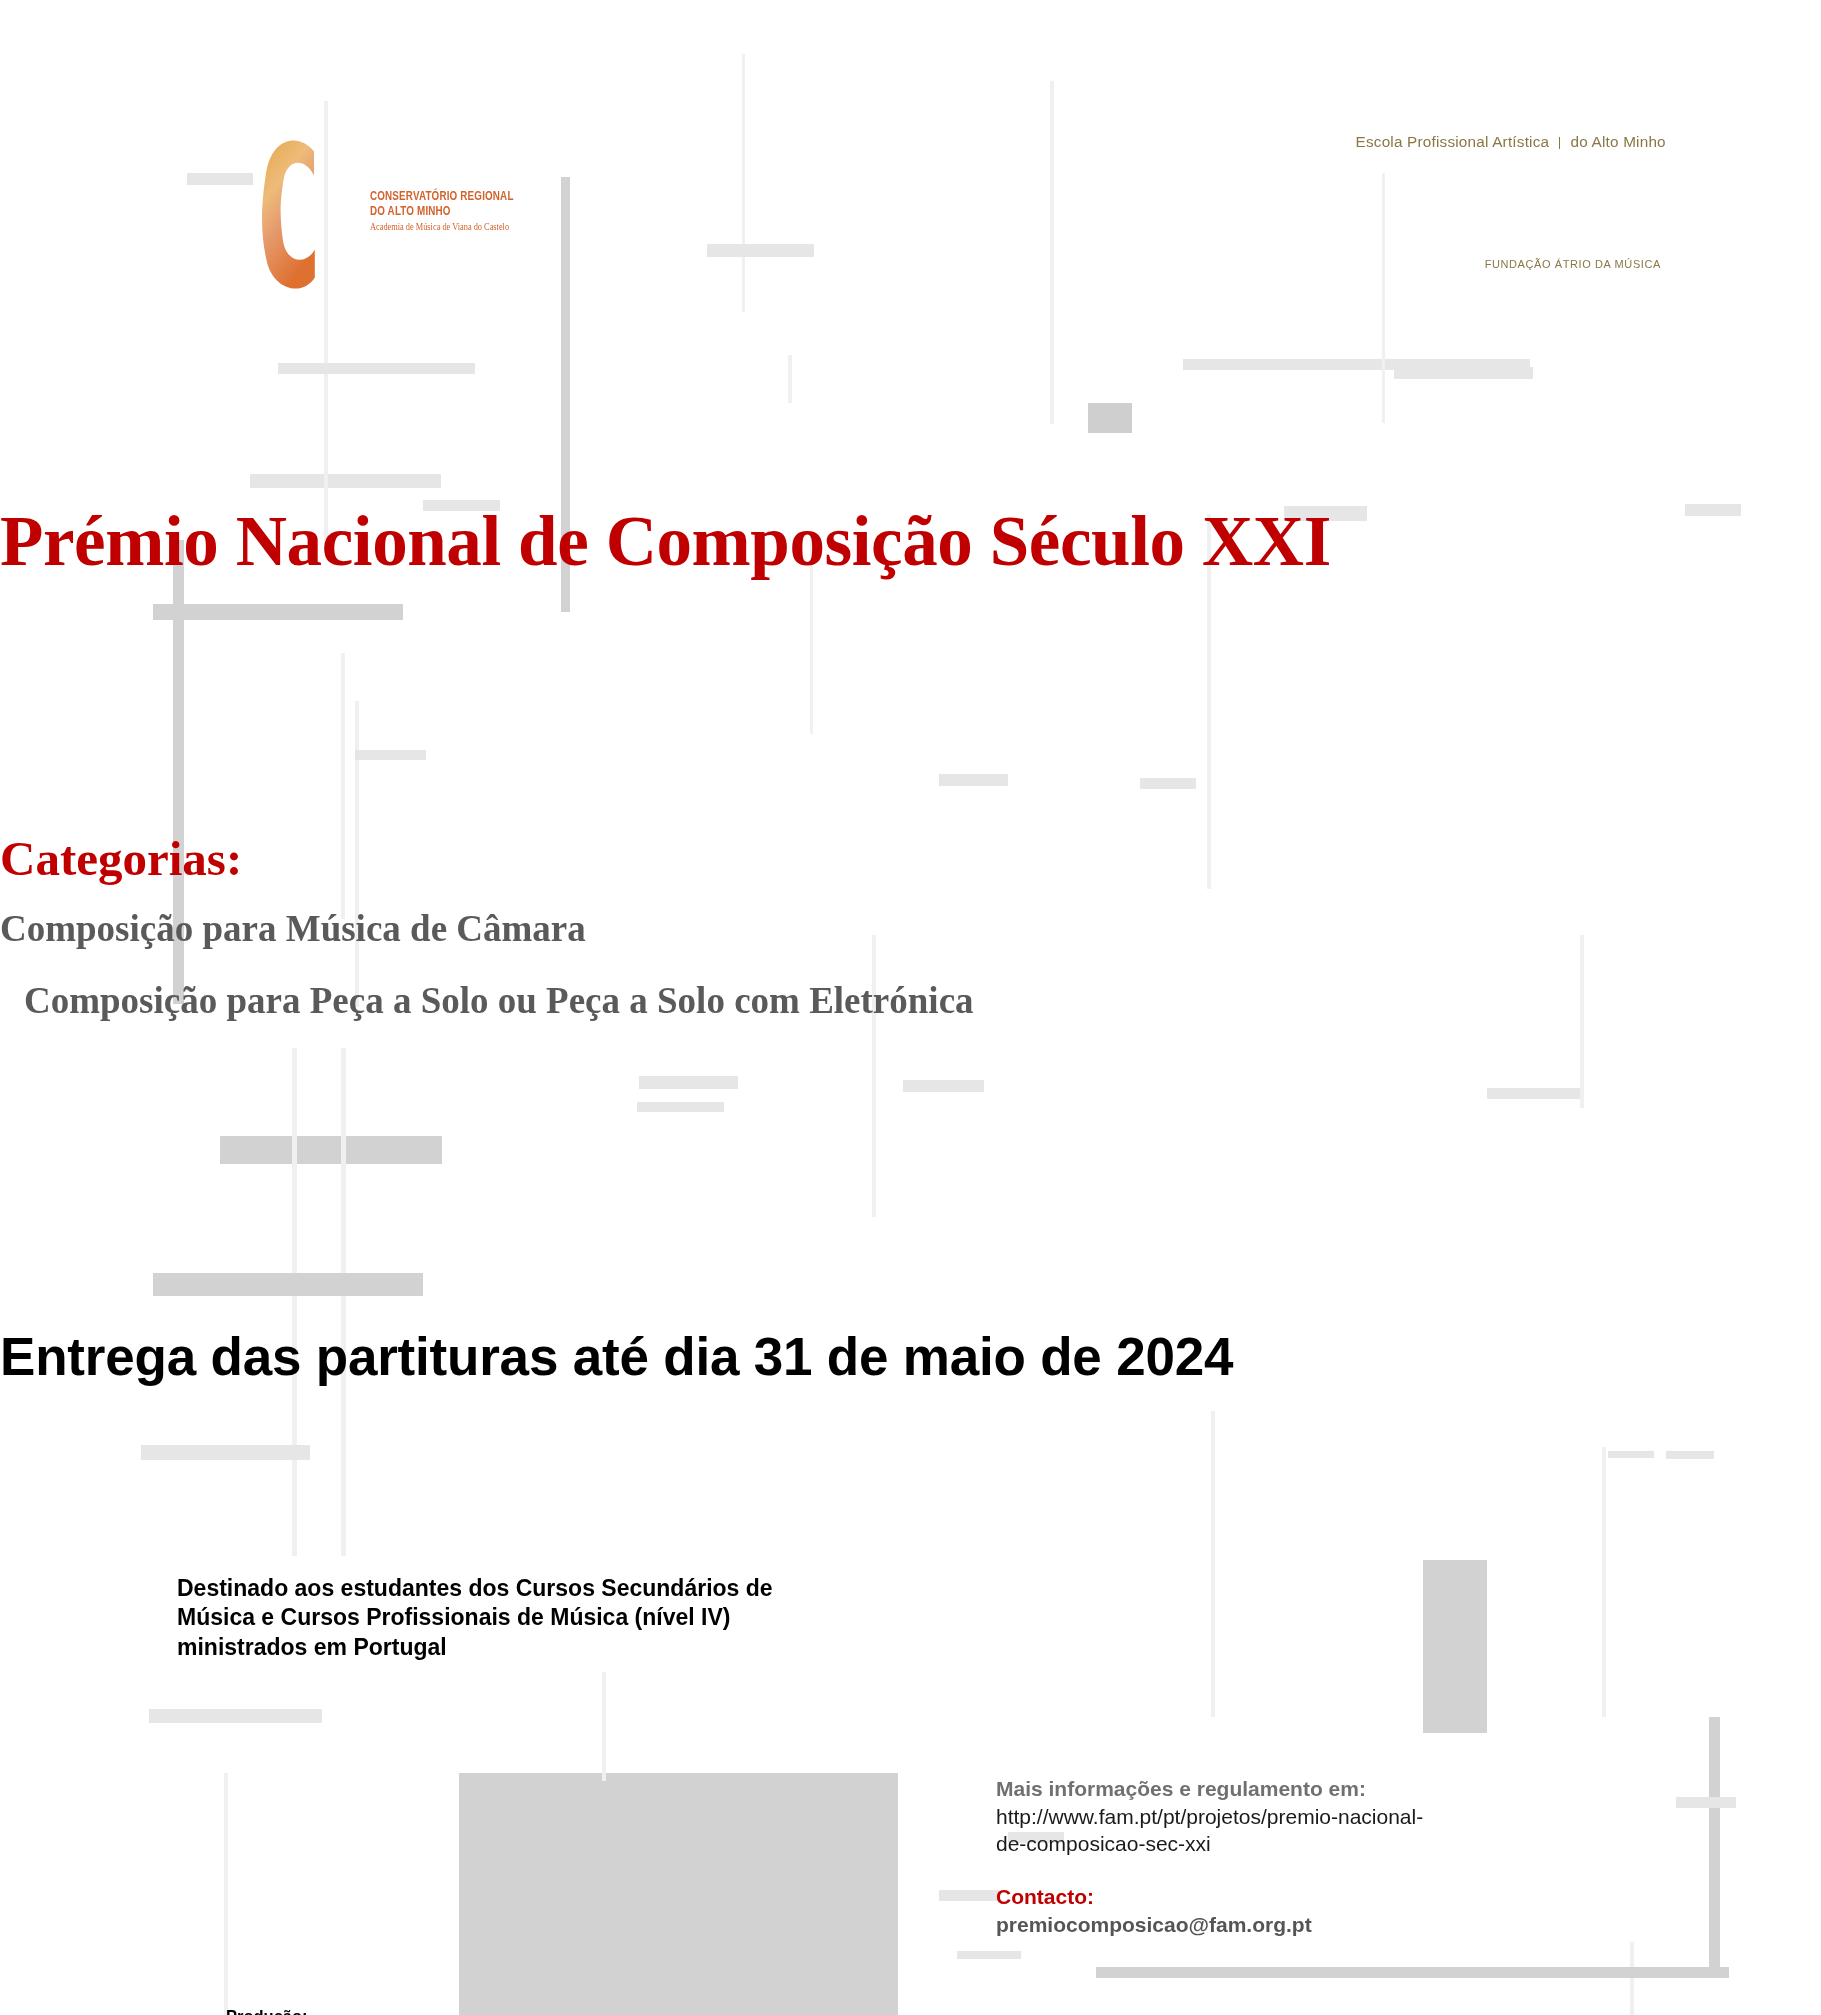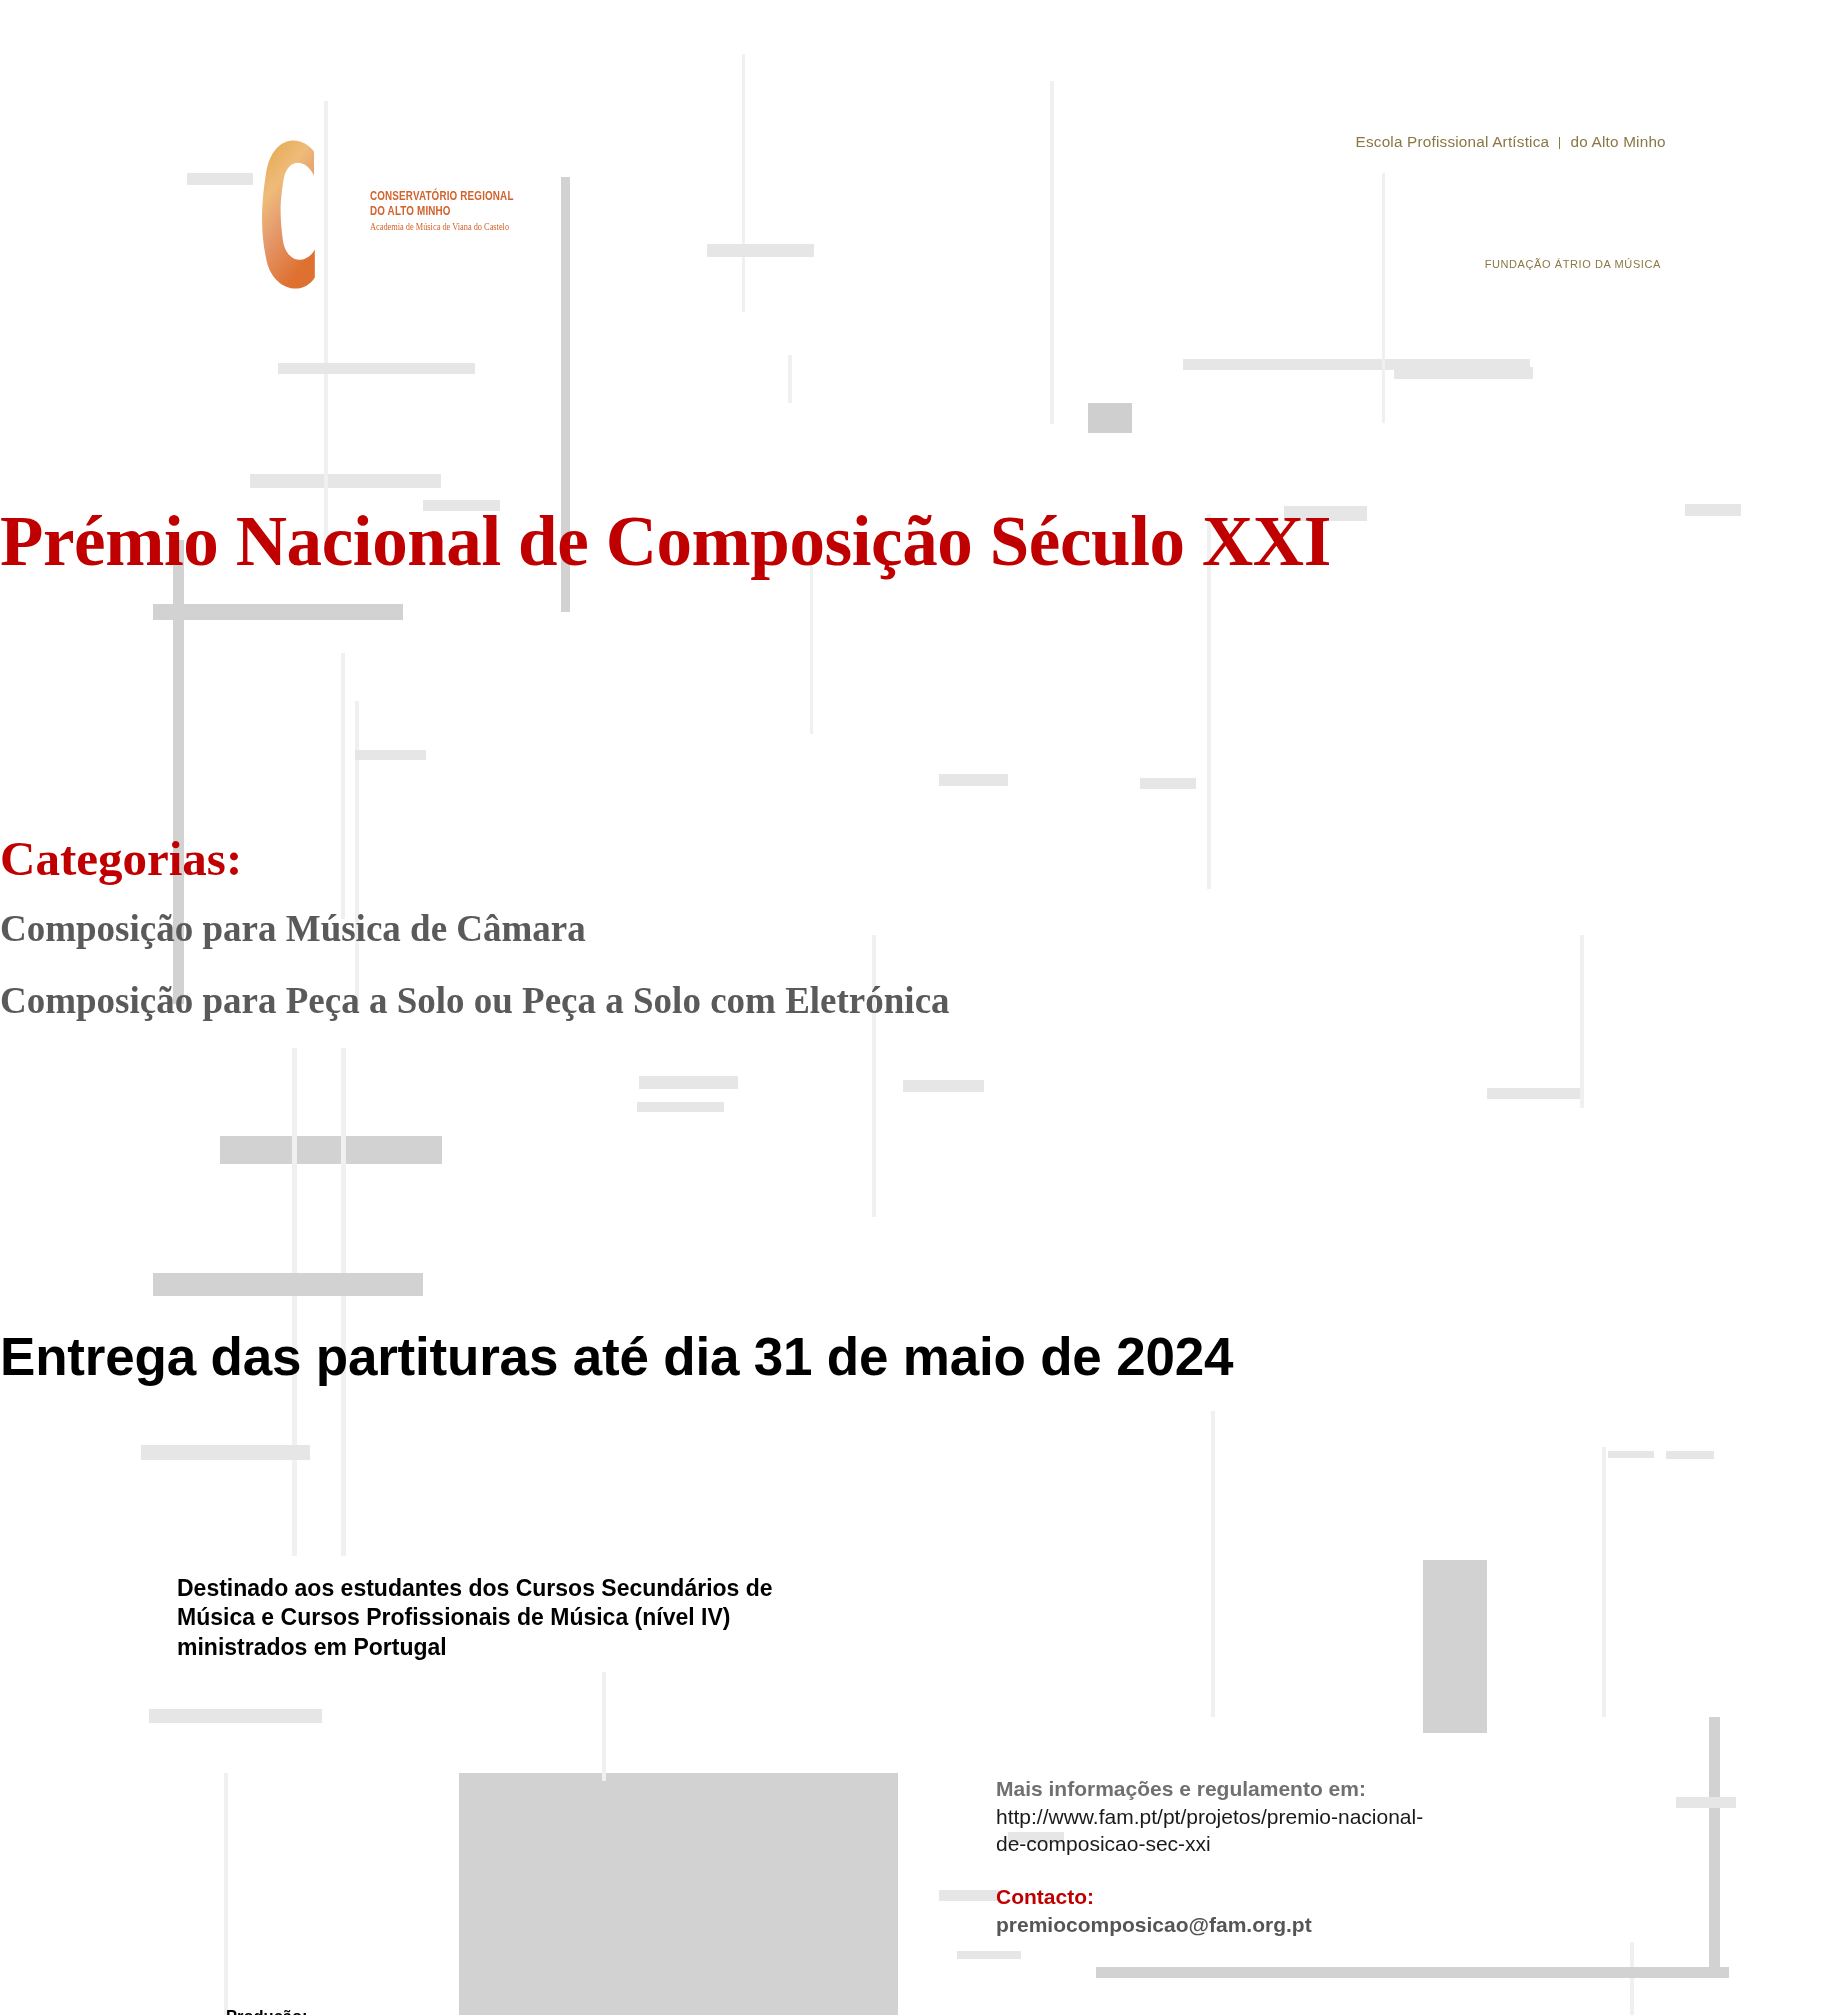--- a/index.html
+++ b/index.html
@@ -95,21 +95,21 @@
     font-weight: 700; font-size: 49px; color: #c00000;
   }
   #cat-1 {
     top: 907px;
     font-family: "Liberation Serif", serif;
     font-weight: 700; font-size: 37px; color: #5a5a5a;
   }
   #cat-2 {
     top: 979px;
     font-family: "Liberation Serif", serif;
-    font-weight: 700; font-size: 37px; color: #5a5a5a;
+    font-weight: 700; font-size: 37px; color: #5a5a5a; padding-left: 24px;
   }
 
   #deadline {
     top: 1326px;
     font-family: Liberation Sans, sans-serif;
     font-weight: 700; font-size: 53px; color: #000000;
     letter-spacing: -0.2px;
   }
 
   #audience {

